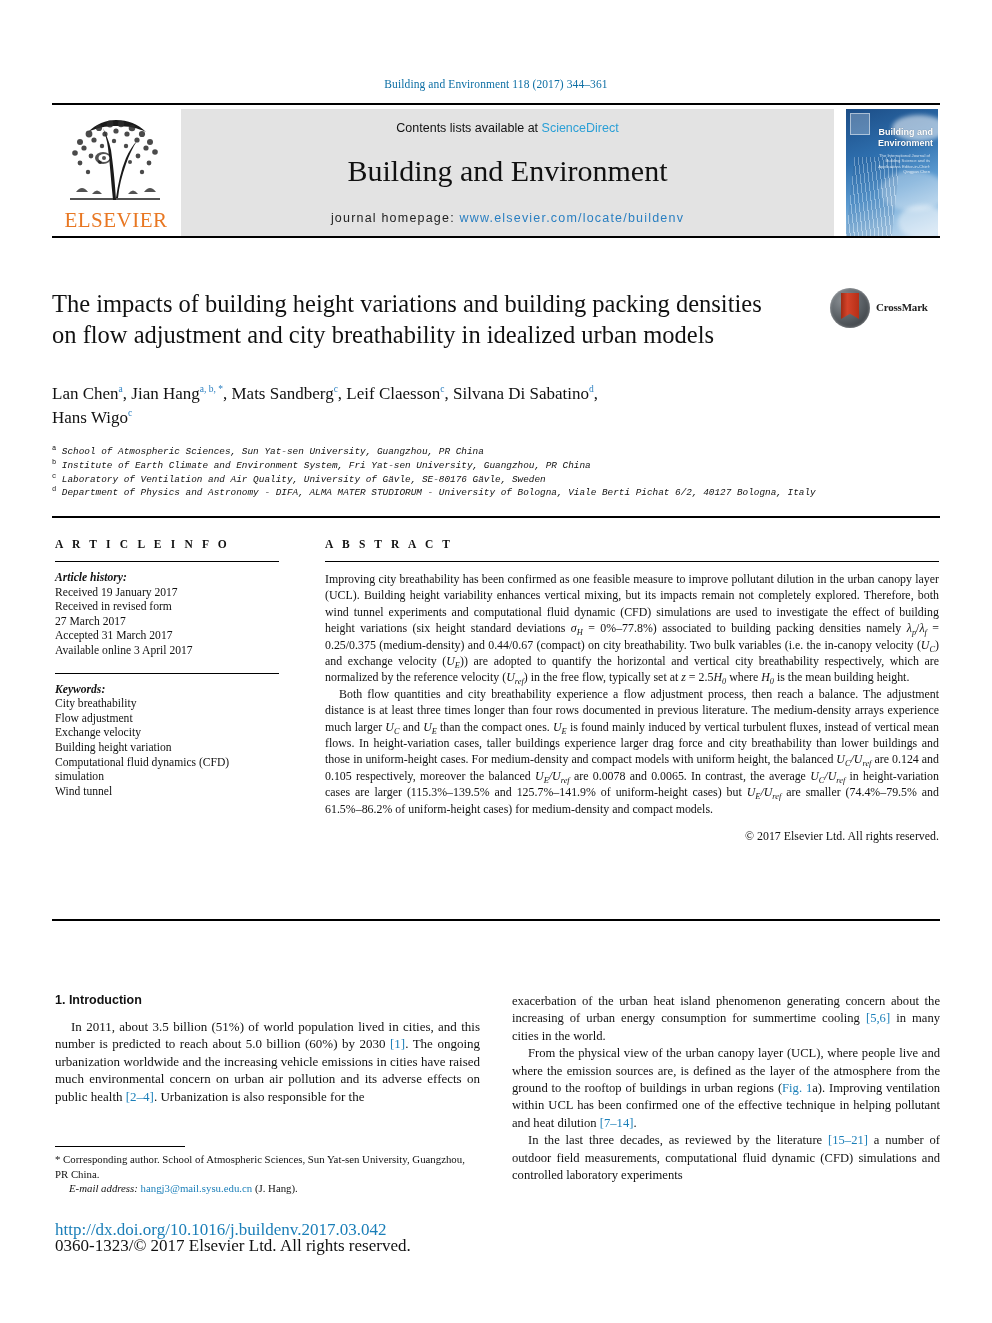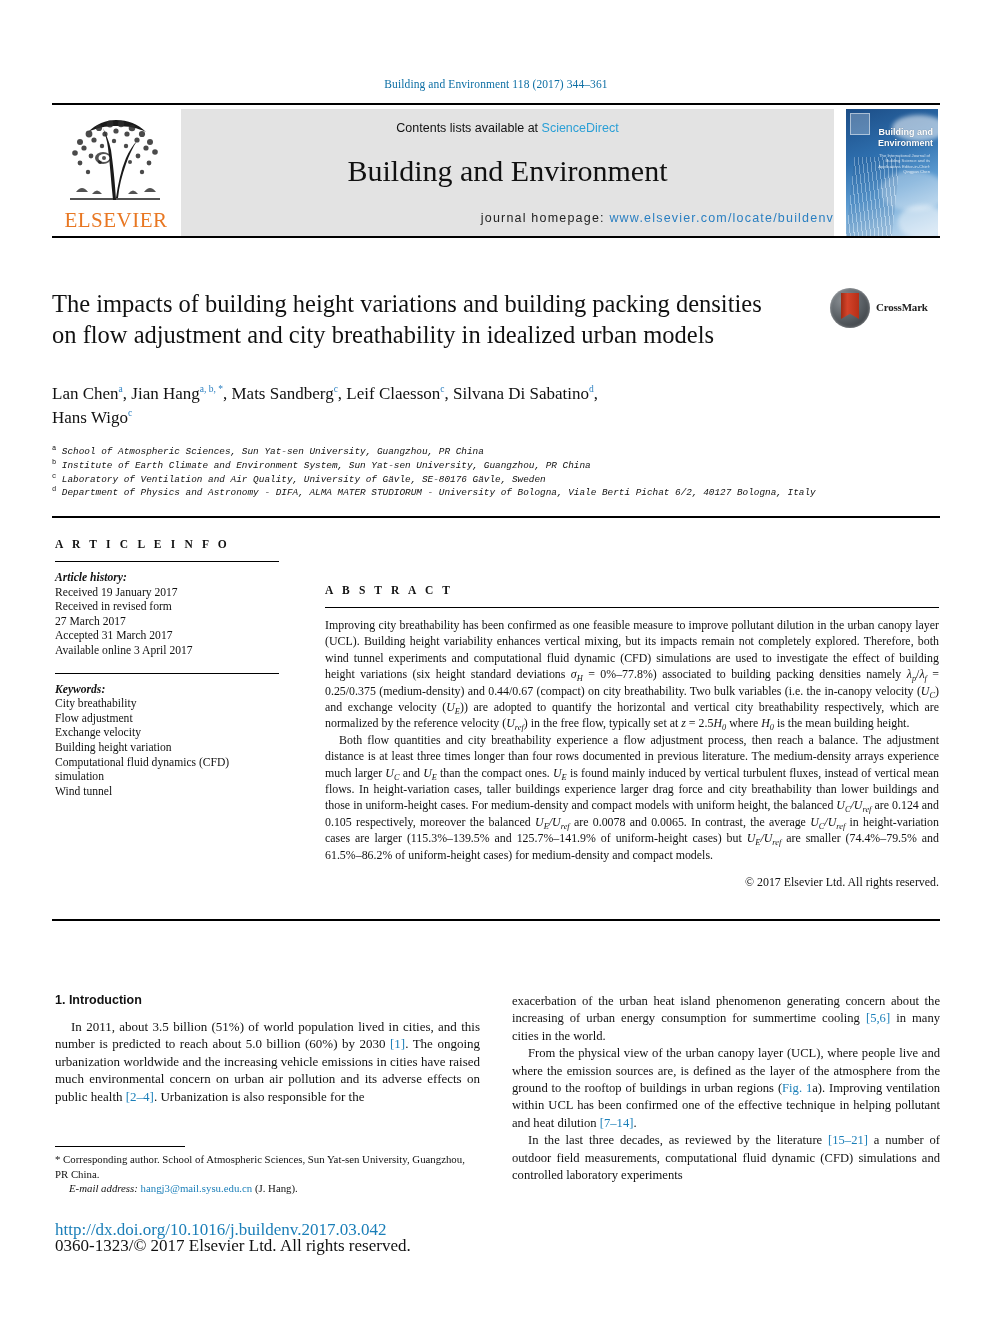--- a/index.html
+++ b/index.html
@@ -96,21 +96,21 @@
     width: 100%;
     text-align: center;
     font-family: "Liberation Serif", serif;
     font-size: 30px;
     color: #111;
   }
   .homepage-line {
     position: absolute;
     left: 0; bottom: 12px;
     width: 100%;
-    text-align: right;
+    text-align: center;
     font-family: "Liberation Sans", sans-serif;
     font-size: 12.5px;
     letter-spacing: 1.2px;
     color: #222;
   }
   .homepage-line .url {
     color: #2a7fc1;
   }
   .cover-box {
     flex: 0 0 96px;
@@ -294,21 +294,20 @@
     margin-top: 14px;
     border-top: 1.6px solid #000;
     width: 224px;
   }
 
   
   .abs-col {
     position: absolute;
     left: 325px; top: 538px;
     width: 614px;
-    margin-top: 46px;
   }
   .abs-rule {
     margin-top: 11px;
     border-top: 1.6px solid #000;
     width: 614px;
   }
   .abs-body {
     margin-top: 9px;
     font-family: "Liberation Serif", serif;
     font-size: 11.9px;
@@ -488,21 +487,21 @@
     <div class="cm-label">CrossMark</div>
   </div>
 
   <div class="authors">
     <span>Lan Chen</span><sup>a</sup>, <span>Jian Hang</span><sup>a, b, *</sup>, <span>Mats Sandberg</span><sup>c</sup>, <span>Leif Claesson</span><sup>c</sup>, <span>Silvana Di Sabatino</span><sup>d</sup>,<br>
     <span>Hans Wigo</span><sup>c</sup>
   </div>
 
   <div class="affils">
     <div><sup>a</sup> <span>School of Atmospheric Sciences, Sun Yat-sen University, Guangzhou, PR China</span></div>
-    <div><sup>b</sup> <span>Institute of Earth Climate and Environment System, Sun Yat-sen University, Guangzhou, PR China</span></div>
+    <div><sup>b</sup> <span>Institute of Earth Climate and Environment System, Fri Yat-sen University, Guangzhou, PR China</span></div>
     <div><sup>c</sup> <span>Laboratory of Ventilation and Air Quality, University of Gävle, SE-80176 Gävle, Sweden</span></div>
     <div><sup>d</sup> <span>Department of Physics and Astronomy - DIFA, ALMA MATER STUDIORUM - University of Bologna, Viale Berti Pichat 6/2, 40127 Bologna, Italy</span></div>
   </div>
 
   <div class="rule-top-info"></div>
 
   <div class="info-col">
     <div class="col-heading">A R T I C L E   I N F O</div>
     <div class="info-rule"></div>
     <div class="info-block">

